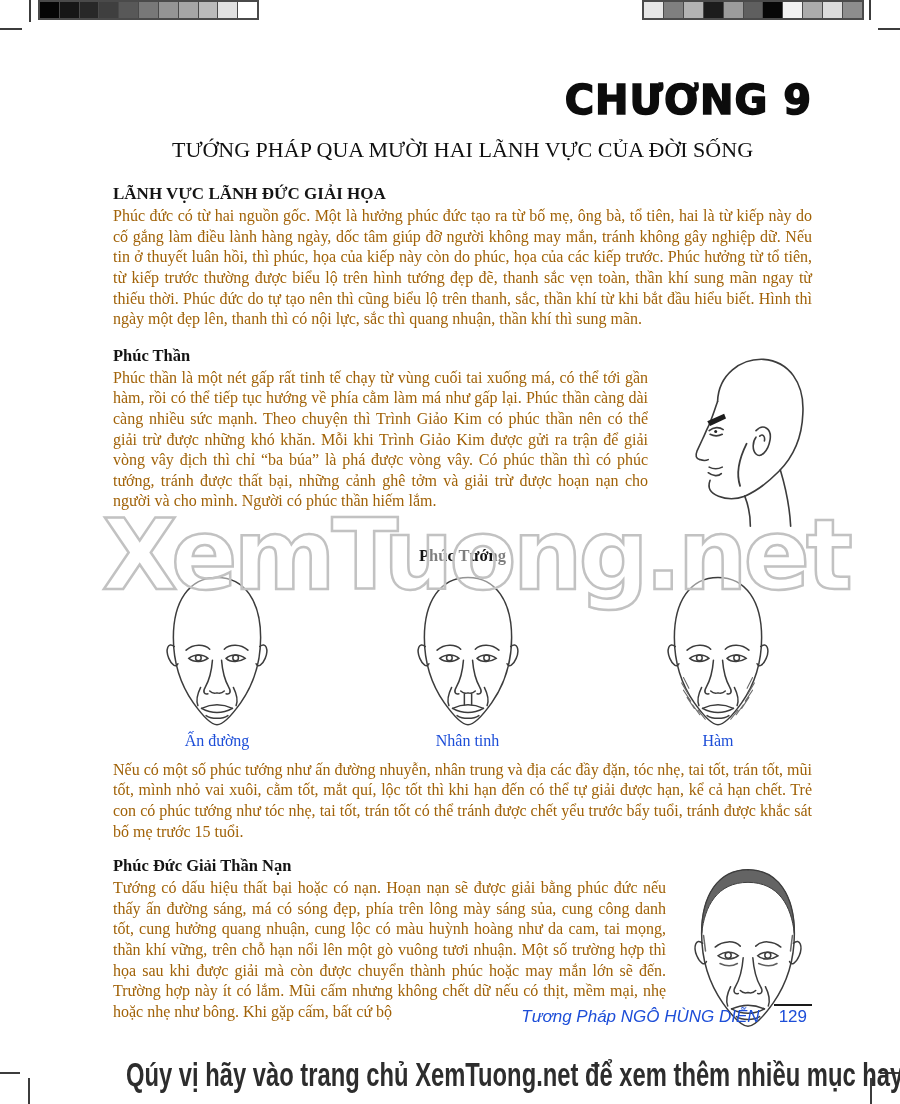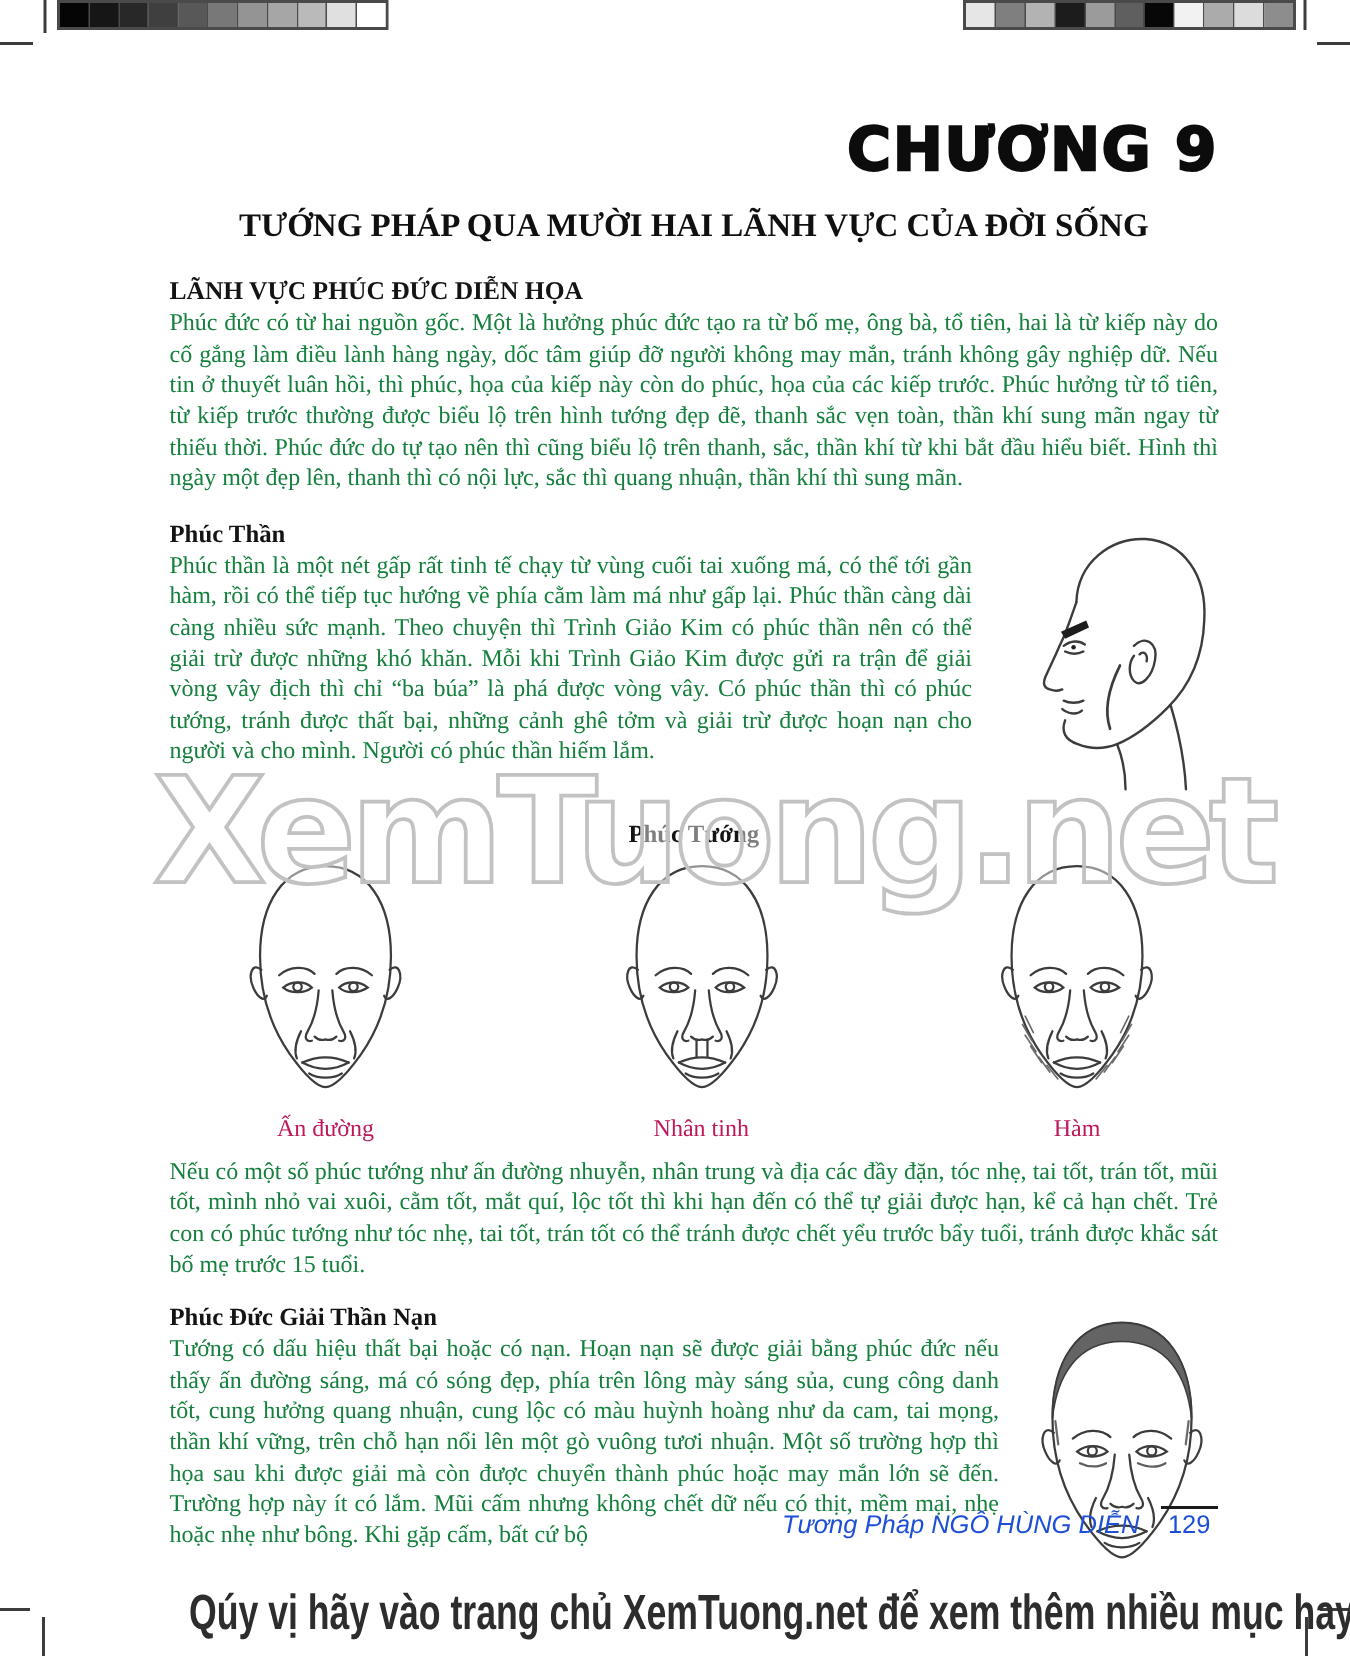--- a/index.html
+++ b/index.html
@@ -19,33 +19,33 @@
   .mk-tr-h{left:878px;top:28px;width:22px;height:2px;}
   .mk-bl-h{left:0;top:1072px;width:20px;height:2px;}
   .mk-bl-v{left:28px;top:1078px;width:2px;height:26px;}
   .mk-br-h{left:880px;top:1072px;width:20px;height:2px;}
   .mk-br-v{left:870px;top:1078px;width:2px;height:26px;}
   
   .content{position:relative;padding:0 88px 0 113px;}
   .chapter{margin:78px 0 16px 0;text-align:right;font-family:"DejaVu Sans",sans-serif;
            font-weight:bold;font-size:40px;letter-spacing:1px;color:#0c0c0c;
            -webkit-text-stroke:1.5px #0c0c0c;line-height:1.1;}
-  .subtitle{margin:12px 0 0 0;text-align:center;font-weight:bold;font-size:22px;
+  .subtitle{margin:12px 0 0 0;text-align:center;font-weight:normal;font-size:22px;
             color:#101010;letter-spacing:0px;line-height:1.1;}
   .sec-head{margin:22px 0 2px 0;font-weight:bold;font-size:17px;color:#141414;}
   .sec-head.small{font-size:16.5px;}
-  p.body{margin:0;font-size:16px;line-height:20.6px;text-align:justify;color:#15803d;}
+  p.body{margin:0;font-size:16px;line-height:20.6px;text-align:justify;color:#a16207;}
   
   .fig-right{float:right;margin:-18px -8px 4px 14px;}
   .fig-right2{float:right;margin:-14px -2px 4px 16px;}
   
   .faces-row{display:flex;justify-content:space-between;align-items:flex-end;
              padding:4px 30px 0 40px;margin-top:2px;}
   .face-fig{display:flex;flex-direction:column;align-items:center;}
-  .face-label{margin-top:12px;font-size:16px;color:#be185d;}
+  .face-label{margin-top:0;font-size:16px;color:#1d4ed8;}
   svg.sketch{display:block;}
   svg.sketch *{vector-effect:non-scaling-stroke;}
   
   .watermark{position:absolute;left:102px;top:498px;width:720px;pointer-events:none;
              font-family:"DejaVu Sans",sans-serif;font-weight:bold;font-size:98px;
              letter-spacing:-4px;white-space:nowrap;
              color:rgba(255,255,255,0.45);-webkit-text-stroke:2.5px #c2c2c2;
              z-index:5;}
   
   .footer{position:absolute;left:0;top:1004px;width:812px;text-align:right;
@@ -100,21 +100,21 @@
   <div class="mark mk-bl-v"></div>
   <div class="mark mk-br-h"></div>
   <div class="mark mk-br-v"></div>
 
   <div class="watermark">XemTuong.net</div>
 
   <div class="content">
     <h1 class="chapter">CHƯƠNG 9</h1>
     <h2 class="subtitle">TƯỚNG PHÁP QUA MƯỜI HAI LÃNH VỰC CỦA ĐỜI SỐNG</h2>
 
-    <div class="sec-head">LÃNH VỰC PHÚC ĐỨC DIỄN HỌA</div>
+    <div class="sec-head">LÃNH VỰC LÃNH ĐỨC GIẢI HỌA</div>
     <p class="body">Phúc đức có từ hai nguồn gốc. Một là hưởng phúc đức tạo ra từ bố mẹ, ông bà, tổ tiên, hai là từ kiếp này do cố gắng làm điều lành hàng ngày, dốc tâm giúp đỡ người không may mắn, tránh không gây nghiệp dữ. Nếu tin ở thuyết luân hồi, thì phúc, họa của kiếp này còn do phúc, họa của các kiếp trước. Phúc hưởng từ tổ tiên, từ kiếp trước thường được biểu lộ trên hình tướng đẹp đẽ, thanh sắc vẹn toàn, thần khí sung mãn ngay từ thiếu thời. Phúc đức do tự tạo nên thì cũng biểu lộ trên thanh, sắc, thần khí từ khi bắt đầu hiểu biết. Hình thì ngày một đẹp lên, thanh thì có nội lực, sắc thì quang nhuận, thần khí thì sung mãn.</p>
 
     <div class="sec-head small" style="margin-top:16px;">Phúc Thần</div>
     <div class="clearfix">
       <span class="fig-right">
         <svg class="sketch" width="158" height="178" viewBox="0 0 160 190" fill="none" stroke="#3c3c3c" stroke-width="1.6" stroke-linecap="round">
           <path d="M55,55 C56,26 80,9 104,10 C131,12 148,35 146,68 C145,97 134,116 120,130 C108,142 96,151 84,156"></path>
           <path d="M55,55 C51,66 48,76 44,84 C42,88 41,91 39,95 L33,108 C31,113 32,116 36,117 C39,118 43,118 45,117"></path>
           <path d="M46,125 C50,127 56,127 60,125"></path>
           <path d="M45,131 C50,135 56,135 59,132"></path>

